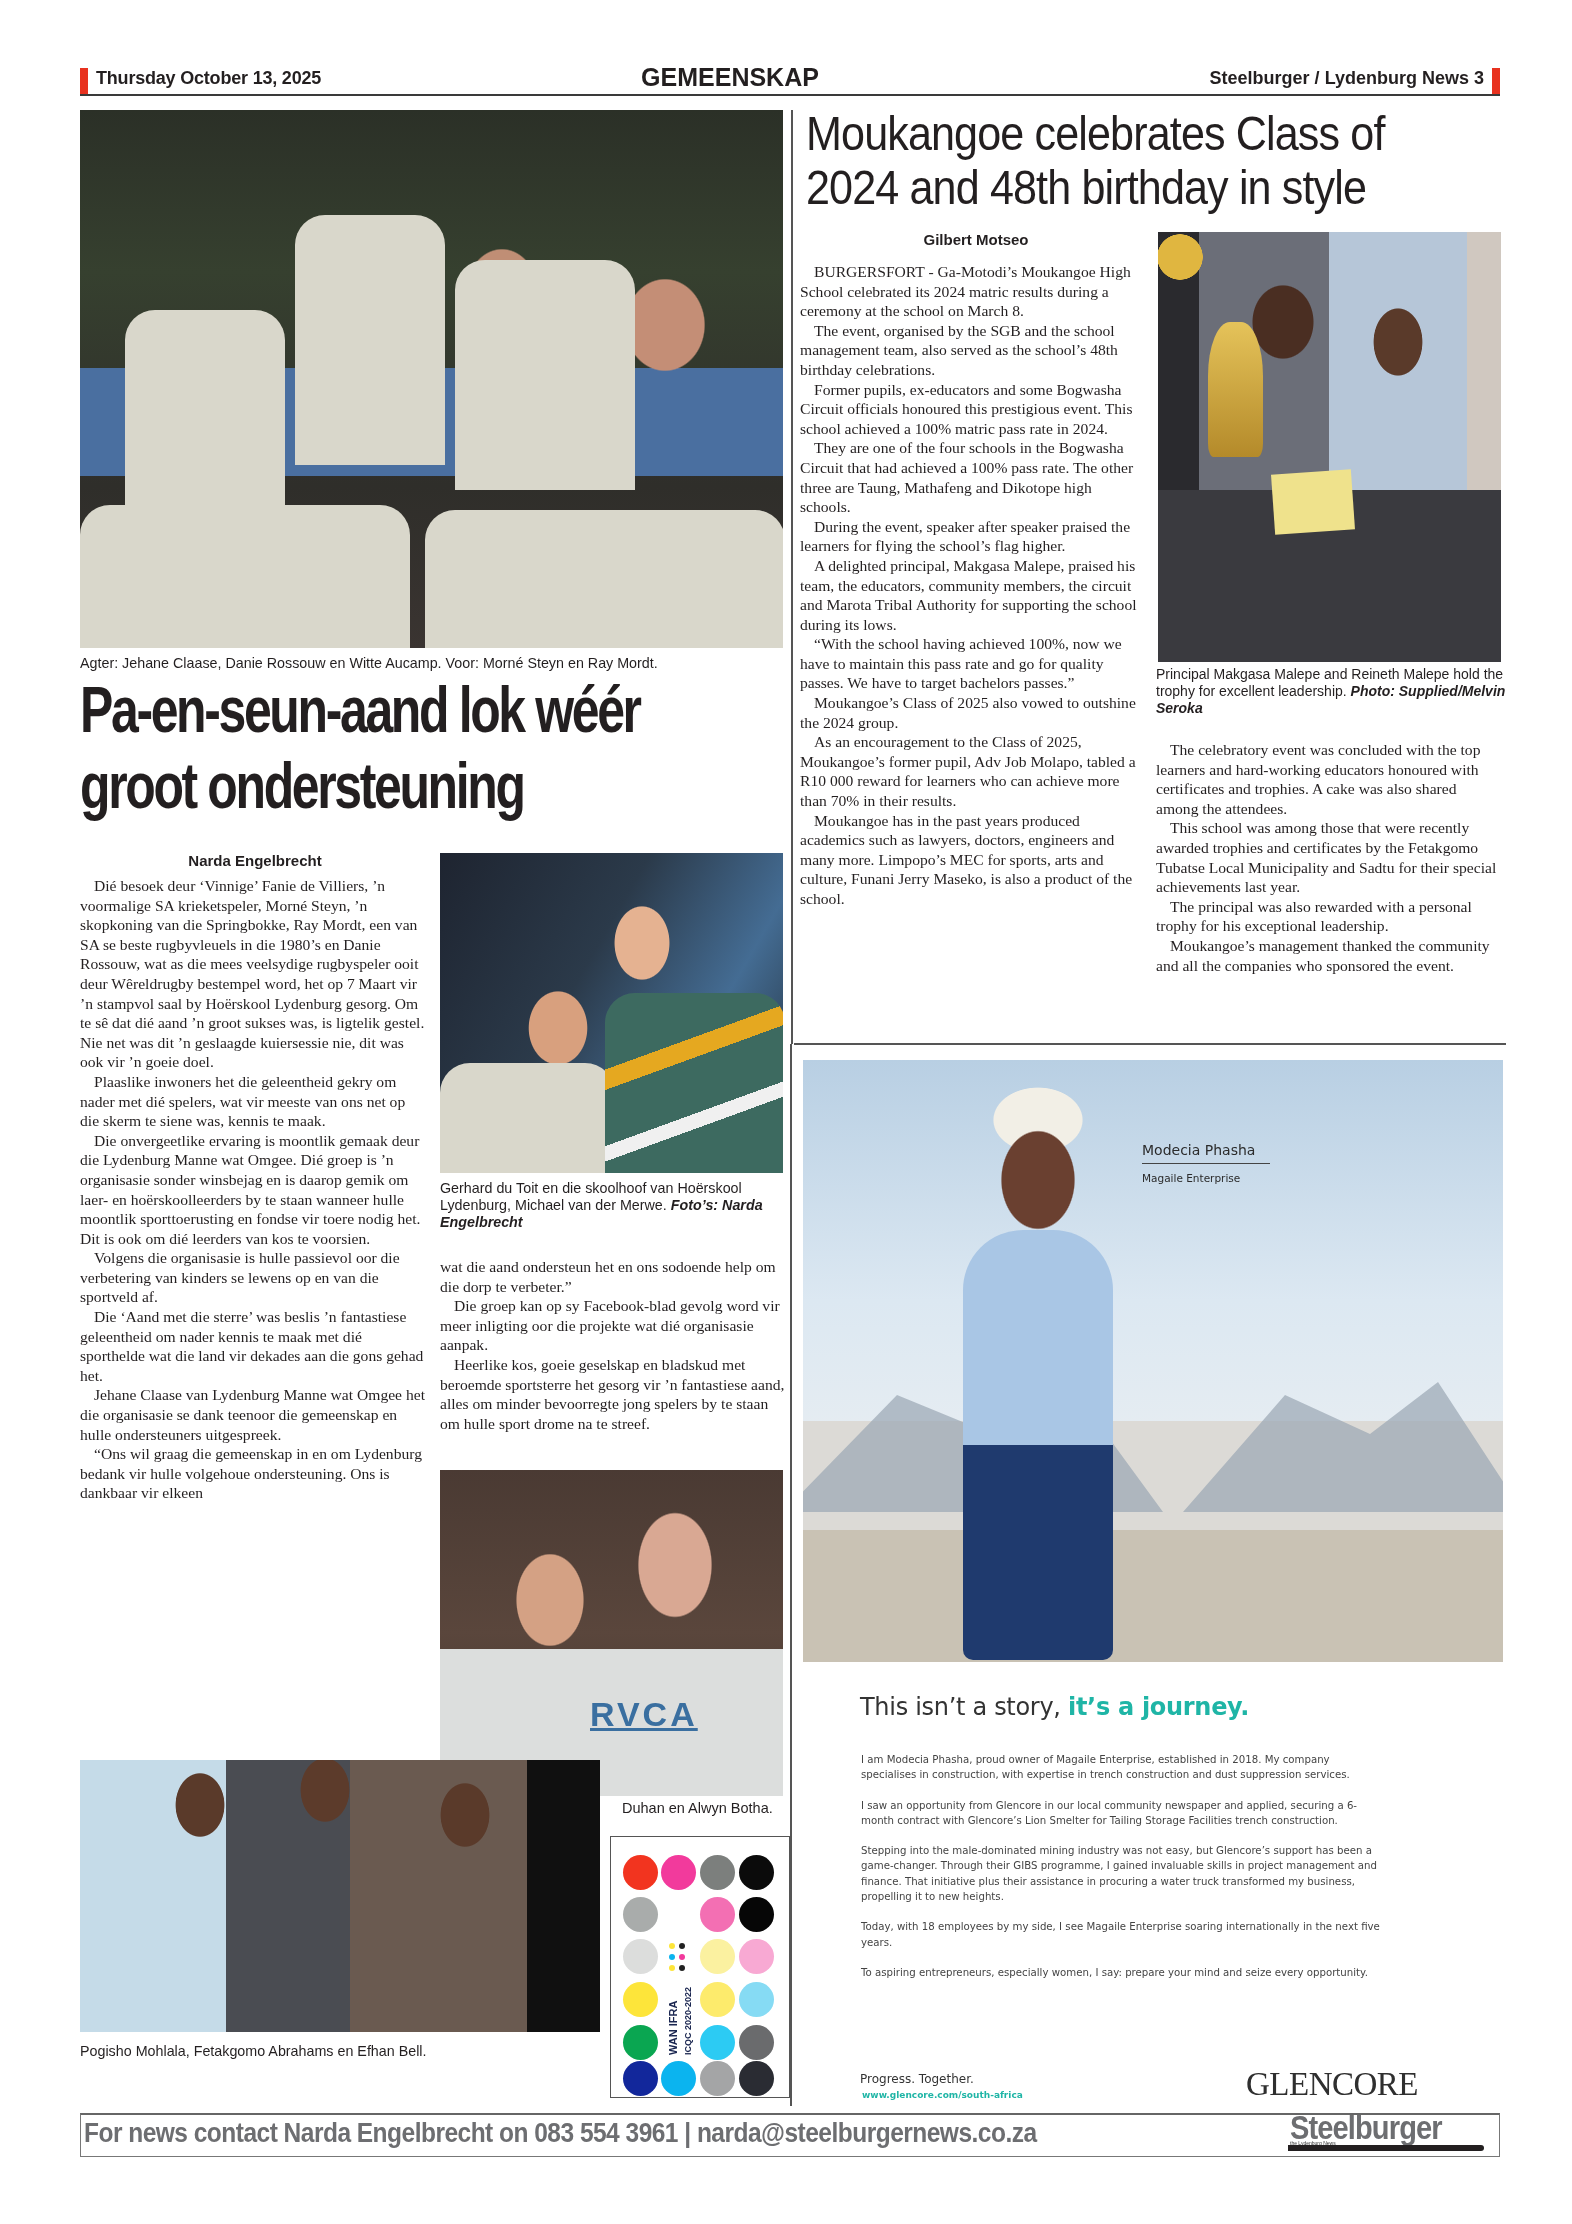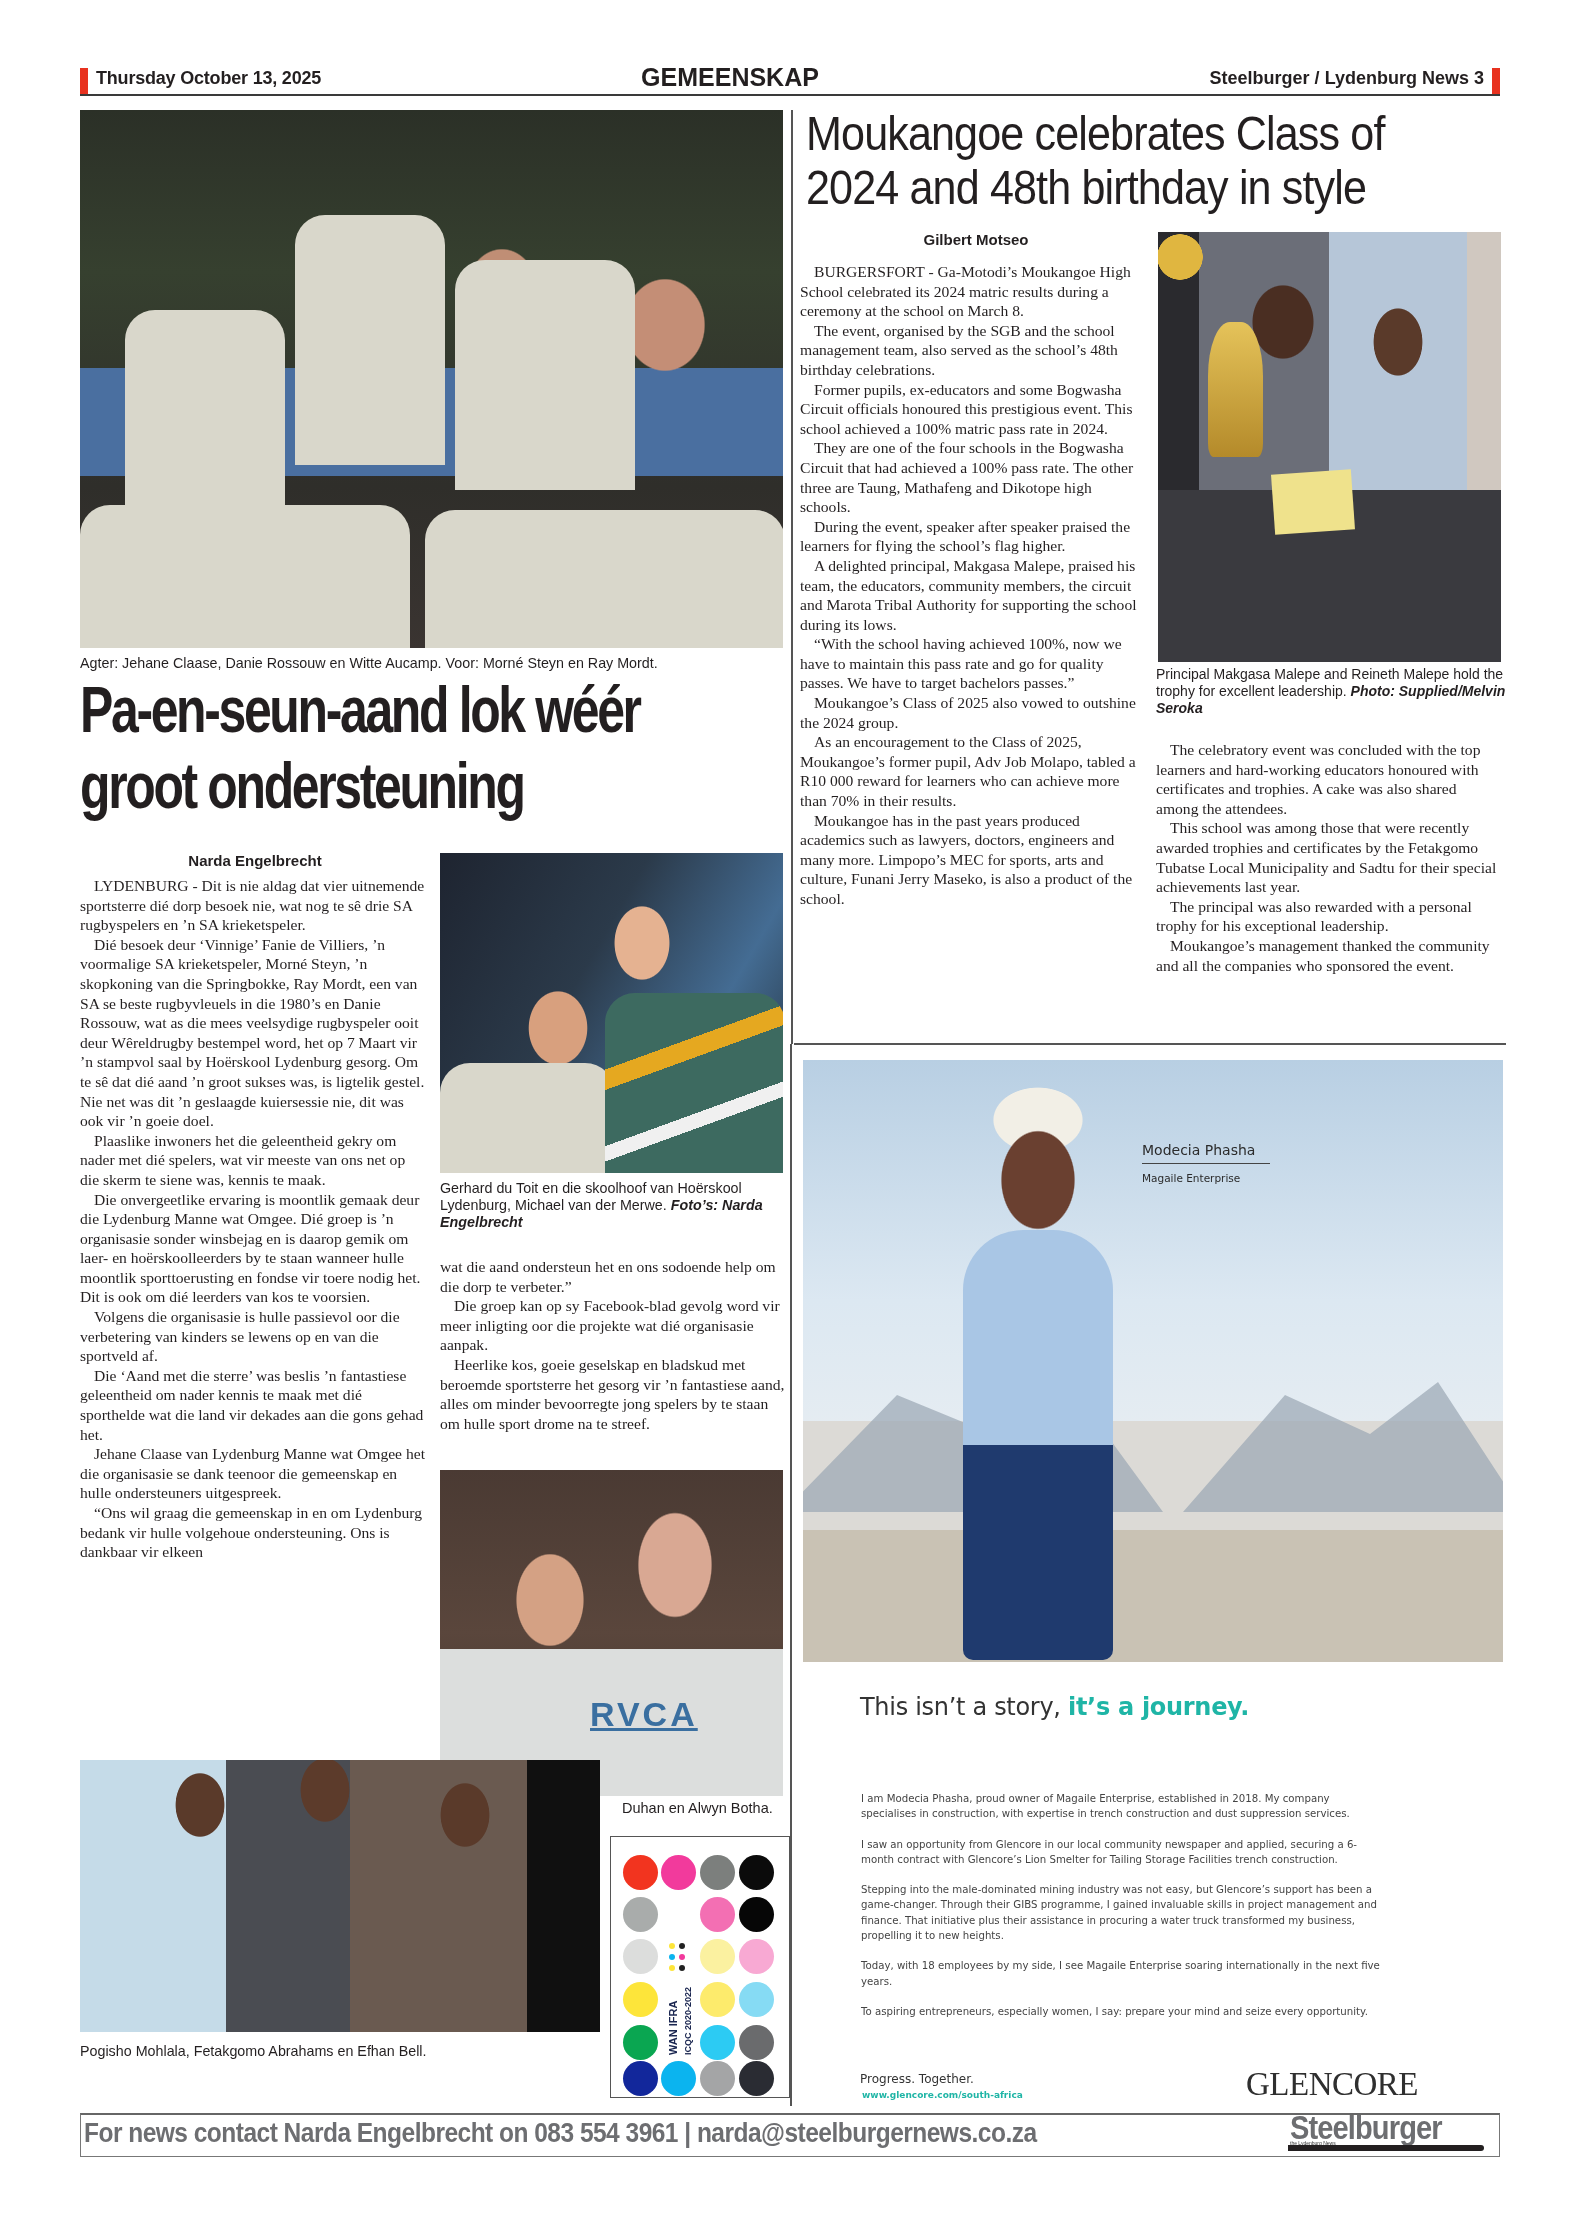--- a/index.html
+++ b/index.html
@@ -103,21 +103,21 @@
     font-size: 9px; color: #1a2650; transform: rotate(-90deg); transform-origin: left top; white-space: nowrap; }
   .mini { position:absolute; width:6px; height:6px; border-radius:50%; }
 
   
   .ad-name { left: 1142px; top: 1142px; font-family: "DejaVu Sans", sans-serif; font-size: 14px; color: #2b2b2b; }
   .ad-rule { left: 1142px; top: 1163px; width: 128px; height: 1px; background: #444; }
   .ad-company { left: 1142px; top: 1172px; font-family: "DejaVu Sans", sans-serif; font-size: 10.5px; color: #2b2b2b; }
   .ad-head { left: 860px; top: 1693px; font-family: "DejaVu Sans", sans-serif; font-size: 24px; color: #333; letter-spacing: -0.3px; }
   .ad-head .accent { font-weight: bold; color: #1fb5a6; }
   .ad-body { left: 861px; top: 1752px; width: 520px; font-family: "DejaVu Sans", sans-serif; font-size: 10.2px;
-    line-height: 15.3px; color: #444; margin-top: 39px; }
+    line-height: 15.3px; color: #444; }
   .ad-body p { margin-bottom: 15px; }
   .ad-tag { left: 860px; top: 2072px; font-family: "DejaVu Sans", sans-serif; font-size: 12px; color: #333; }
   .ad-url { left: 862px; top: 2090px; font-family: "DejaVu Sans", sans-serif; font-weight: bold; font-size: 9px; color: #1fb5a6; }
   .ad-logo { left: 1246px; top: 2066px; font-family: "Liberation Serif", serif; font-size: 33px; color: #2f2f2f; letter-spacing: -0.5px; }
 
   
   .footer { left: 80px; top: 2113px; width: 1420px; height: 44px; border: 1.5px solid #777; border-top: 2px solid #666; }
   .foot-text { left: 84px; top: 2116px; font-family: "Liberation Sans", sans-serif; font-weight: bold; font-size: 28.5px;
     color: #6d6e71; letter-spacing: -0.6px; transform: scaleX(0.86); transform-origin: left top; white-space: nowrap; }
   .sb-logo { left: 1286px; top: 2113px; width: 205px; height: 42px; }
@@ -150,21 +150,20 @@
 <div class="abs cap" style="left:80px; top:655px; width:710px; font-size:14.3px;">Agter: Jehane Claase, Danie Rossouw en Witte Aucamp. Voor: Morné Steyn en Ray Mordt.</div>
 
 <div class="abs h-pa">
   <div>Pa-en-seun-aand lok wéér</div>
   <div>groot ondersteuning</div>
 </div>
 
 <div class="abs byline" style="left:80px; top:852px; width:350px; text-align:center;">Narda Engelbrecht</div>
 
 <div class="abs body" style="left:80px; top:876px; width:348px;">
-  <p>LYDENBURG - Dit is nie aldag dat vier uitnemende sportsterre dié dorp besoek nie, wat nog te sê drie SA rugbyspelers en ’n SA krieketspeler.</p>
   <p>Dié besoek deur ‘Vinnige’ Fanie de Villiers, ’n voormalige SA krieketspeler, Morné Steyn, ’n skopkoning van die Springbokke, Ray Mordt, een van SA se beste rugbyvleuels in die 1980’s en Danie Rossouw, wat as die mees veelsydige rugbyspeler ooit deur Wêreldrugby bestempel word, het op 7 Maart vir ’n stampvol saal by Hoërskool Lydenburg gesorg. Om te sê dat dié aand ’n groot sukses was, is ligtelik gestel. Nie net was dit ’n geslaagde kuiersessie nie, dit was ook vir ’n goeie doel.</p>
   <p>Plaaslike inwoners het die geleentheid gekry om nader met dié spelers, wat vir meeste van ons net op die skerm te siene was, kennis te maak.</p>
   <p>Die onvergeetlike ervaring is moontlik gemaak deur die Lydenburg Manne wat Omgee. Dié groep is ’n organisasie sonder winsbejag en is daarop gemik om laer- en hoërskoolleerders by te staan wanneer hulle moontlik sporttoerusting en fondse vir toere nodig het. Dit is ook om dié leerders van kos te voorsien.</p>
   <p>Volgens die organisasie is hulle passievol oor die verbetering van kinders se lewens op en van die sportveld af.</p>
   <p>Die ‘Aand met die sterre’ was beslis ’n fantastiese geleentheid om nader kennis te maak met dié sporthelde wat die land vir dekades aan die gons gehad het.</p>
   <p>Jehane Claase van Lydenburg Manne wat Omgee het die organisasie se dank teenoor die gemeenskap en hulle ondersteuners uitgespreek.</p>
   <p>“Ons wil graag die gemeenskap in en om Lydenburg bedank vir hulle volgehoue ondersteuning. Ons is dankbaar vir elkeen</p>
 </div>
 
 <div class="abs photo photo-gerhard">

